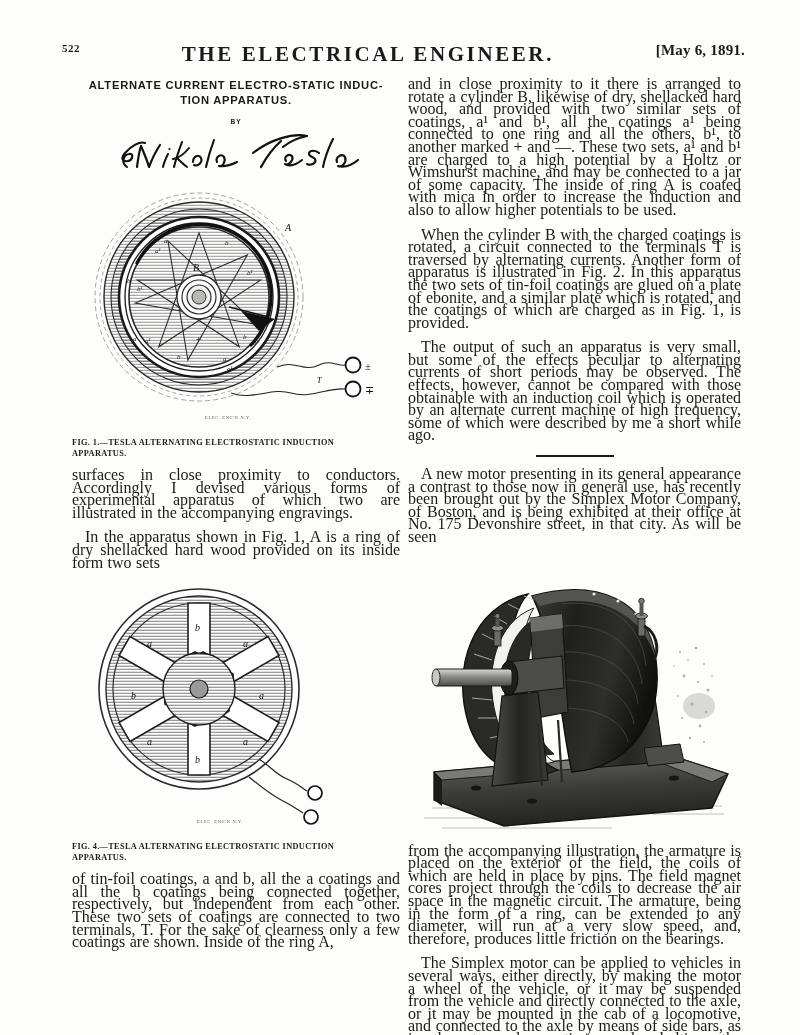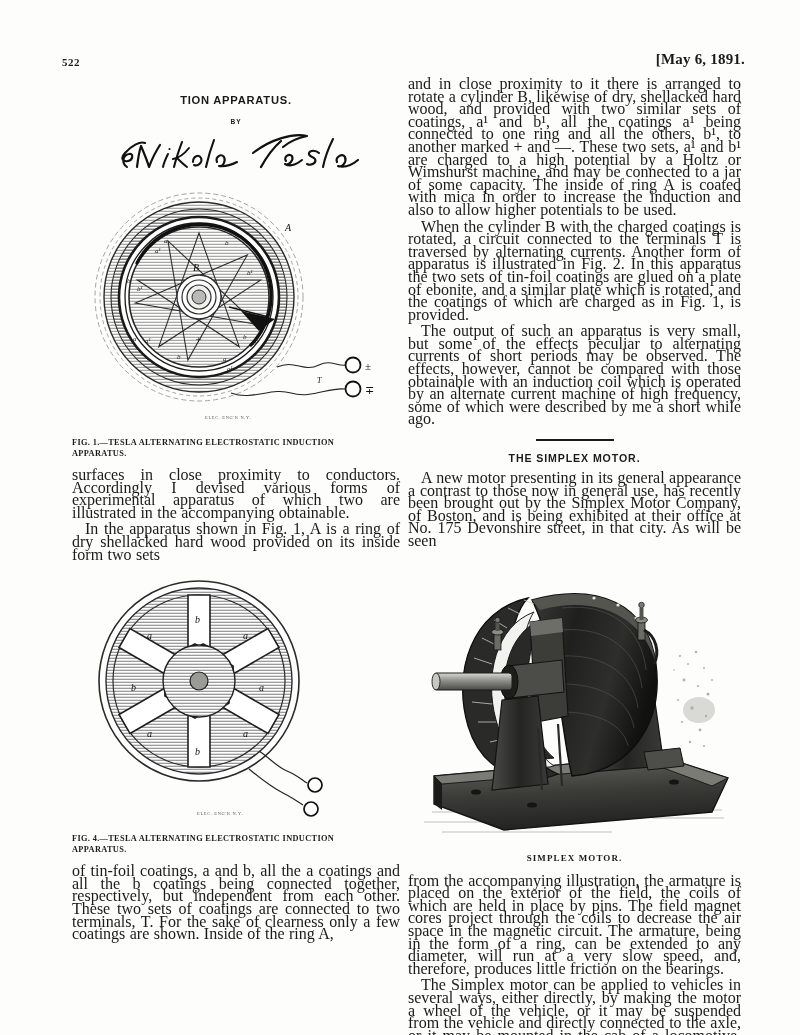--- a/index.html
+++ b/index.html
@@ -17,21 +17,21 @@
     color: #1a1a1a;
   }
   
   .masthead {
     position: absolute;
     top: 42px;
     left: 62px;
     right: 55px;
     height: 26px;
     display: flex;
-    align-items: flex-end;
+    align-items: flex-start;
     justify-content: space-between;
   }
   .folio {
     font-family: "Liberation Serif", serif;
     font-weight: bold;
     font-size: 11px;
     letter-spacing: 0.5px;
   }
   .journal-title {
     font-family: "Liberation Serif", serif;
@@ -82,21 +82,21 @@
   p.body {
     margin: 0 0 0 0;
     font-size: 16px;
     line-height: 12.6px;
     text-align: justify;
     text-indent: 13px;
     font-family: "Liberation Serif", serif;
     word-spacing: 0.4px;
   }
   p.body.noindent { text-indent: 0; }
-  p.body + p.body { margin-top: 4px; }
+  p.body + p.body { margin-top: 12px; }
 
   .fig-caption {
     text-align: left;
     font-family: "Liberation Serif", serif;
     font-weight: bold;
     font-size: 8.3px;
     letter-spacing: 0.35px;
     line-height: 11px;
     margin: 6px 0 10px 0;
   }
@@ -125,27 +125,28 @@
   .figure-block { margin: 12px 0 0 0; text-align: center; }
   .figure-block svg { display: inline-block; }
 </style>
 </head>
 <body>
 
 <div class="page">
 
   <div class="masthead">
     <div class="folio">522</div>
+    <div class="journal-title">THE ELECTRICAL ENGINEER.</div>
     <div class="issue-date">[May 6, 1891.</div>
   </div>
 
   <div class="col col-left">
 
     <div class="art-title">
-      <br>
+      <span>ALTERNATE CURRENT ELECTRO-STATIC INDUC-</span><br>
       <span>TION APPARATUS.</span>
     </div>
 
     <div class="byline-label">BY</div>
 
     <div class="signature-wrap" title="Nikola Tesla">
       <svg width="250" height="46" viewBox="0 0 250 46">
         <g fill="none" stroke="#111" stroke-linecap="round" stroke-linejoin="round">
 
           <path d="M16 38 C10 34 12 26 18 25 C23 24 22 31 17 32 C12 33 9 30 14 24 C20 17 29 12 34 14" stroke-width="2.1"></path>
@@ -247,21 +248,21 @@
 
         <text x="124" y="232" font-family="Liberation Serif, serif" font-size="4.4" letter-spacing="0.7" fill="#555">ELEC. ENG'R N.Y.</text>
       </svg>
     </div>
 
     <div class="fig-caption">
       <span>FIG. 1.—TESLA ALTERNATING ELECTROSTATIC INDUCTION</span><br>
       <span>APPARATUS.</span>
     </div>
 
-    <p class="body noindent">surfaces in close proximity to conductors.    Accordingly I devised various forms of experimental apparatus of which two are illustrated in the accompanying obtainable.</p>
+    <p class="body noindent">surfaces in close proximity to conductors.    Accordingly I devised various forms of experimental apparatus of which two are illustrated in the accompanying engravings.</p>
     <p class="body">In the apparatus shown in Fig. 1, A is a ring of dry shellacked hard wood provided on its inside form two sets</p>
 
     <div class="figure-block">
       <svg width="310" height="250" viewBox="0 0 310 250">
         <defs>
           <pattern id="hatch2" width="3" height="3" patternUnits="userSpaceOnUse">
             <rect width="3" height="3" fill="#ffffff"></rect>
             <line x1="0" y1="1.3" x2="3" y2="1.3" stroke="#909090" stroke-width="1.2"></line>
           </pattern>
         </defs>
@@ -326,21 +327,20 @@
   </div>
 
   <div class="col col-right">
 
     <p class="body noindent">and in close proximity to it there is arranged to rotate a cylinder B, likewise of dry, shellacked hard wood, and provided with two similar sets of coatings, a¹ and b¹, all the coatings a¹ being connected to one ring and all the others, b¹, to another marked + and —.   These two sets, a¹ and b¹ are charged to a high potential by a Holtz or Wimshurst machine, and may be connected to a jar of some capacity. The inside of ring A is coated with mica in order to increase the induction and also to allow higher potentials to be used.</p>
     <p class="body">When the cylinder B with the charged coatings is rotated, a circuit connected to the terminals T is traversed by alternating currents.    Another form of apparatus is illustrated in Fig. 2.   In this apparatus the two sets of tin-foil coatings are glued on a plate of ebonite, and a similar plate which is rotated, and the coatings of which are charged as in Fig. 1, is provided.</p>
     <p class="body">The output of such an apparatus is very small, but some of the effects peculiar to alternating currents of short periods may be observed.   The effects, however, cannot be compared with those obtainable with an induction coil which is operated by an alternate current machine of high frequency, some of which were described by me a short while ago.</p>
 
     <div class="section-rule"></div>
 
-    <div class="section-head">THE SIMPLEX MOTOR.</div>
 
     <p class="body">A new motor presenting in its general appearance a contrast to those now in general use, has recently been brought out by the Simplex Motor Company, of Boston, and is being exhibited at their office at No. 175 Devonshire street, in that city.   As will be seen</p>
 
     <div class="figure-block">
       <svg width="326" height="285" viewBox="0 0 326 285">
         <defs>
           <linearGradient id="drumGrad" x1="0" y1="0" x2="1" y2="0.4">
             <stop offset="0%" stop-color="#3a3a38"></stop>
             <stop offset="35%" stop-color="#1f1f1e"></stop>
             <stop offset="70%" stop-color="#2e2e2c"></stop>
@@ -464,20 +464,19 @@
             <circle cx="288" cy="170" r="1.4"></circle>
           <circle cx="300" cy="120" r="0.9"></circle>
             <circle cx="262" cy="110" r="0.8"></circle>
           <circle cx="278" cy="182" r="1.2"></circle>
             <circle cx="292" cy="186" r="1"></circle>
         </g>
         <ellipse cx="287" cy="150" rx="16" ry="13" fill="#adada8" opacity="0.45"></ellipse>
       </svg>
     </div>
 
-    <div class="plate-caption">SIMPLEX MOTOR.</div>
 
     <p class="body noindent">from the accompanying illustration, the armature is placed on the exterior of the field, the coils of which are held in place by pins. The field magnet cores project through the coils to decrease the air space in the magnetic circuit.   The armature, being in the form of a ring, can be extended to any diameter, will run at a very slow speed, and, therefore, produces little friction on the bearings.</p>
     <p class="body">The Simplex motor can be applied to vehicles in several ways, either directly, by making the motor a wheel of the vehicle, or it may be suspended from the vehicle and directly connected to the axle, or it may be mounted in the cab of a locomotive, and connected to the axle by means of side bars, as in the steam locomotive, or by belting, the advantages of this method being that the motor is high from the ground, and is thus protected from moisture and dust, while at the same time, every part is open to view and as accessible as though it were stationary and located in the shop.</p>
     <p class="body">The first two of these methods involves no loss whatever in the transmission of power, and the last, only a very slight loss.</p>
   </div>
 
 </div>
 
 </body></html>

